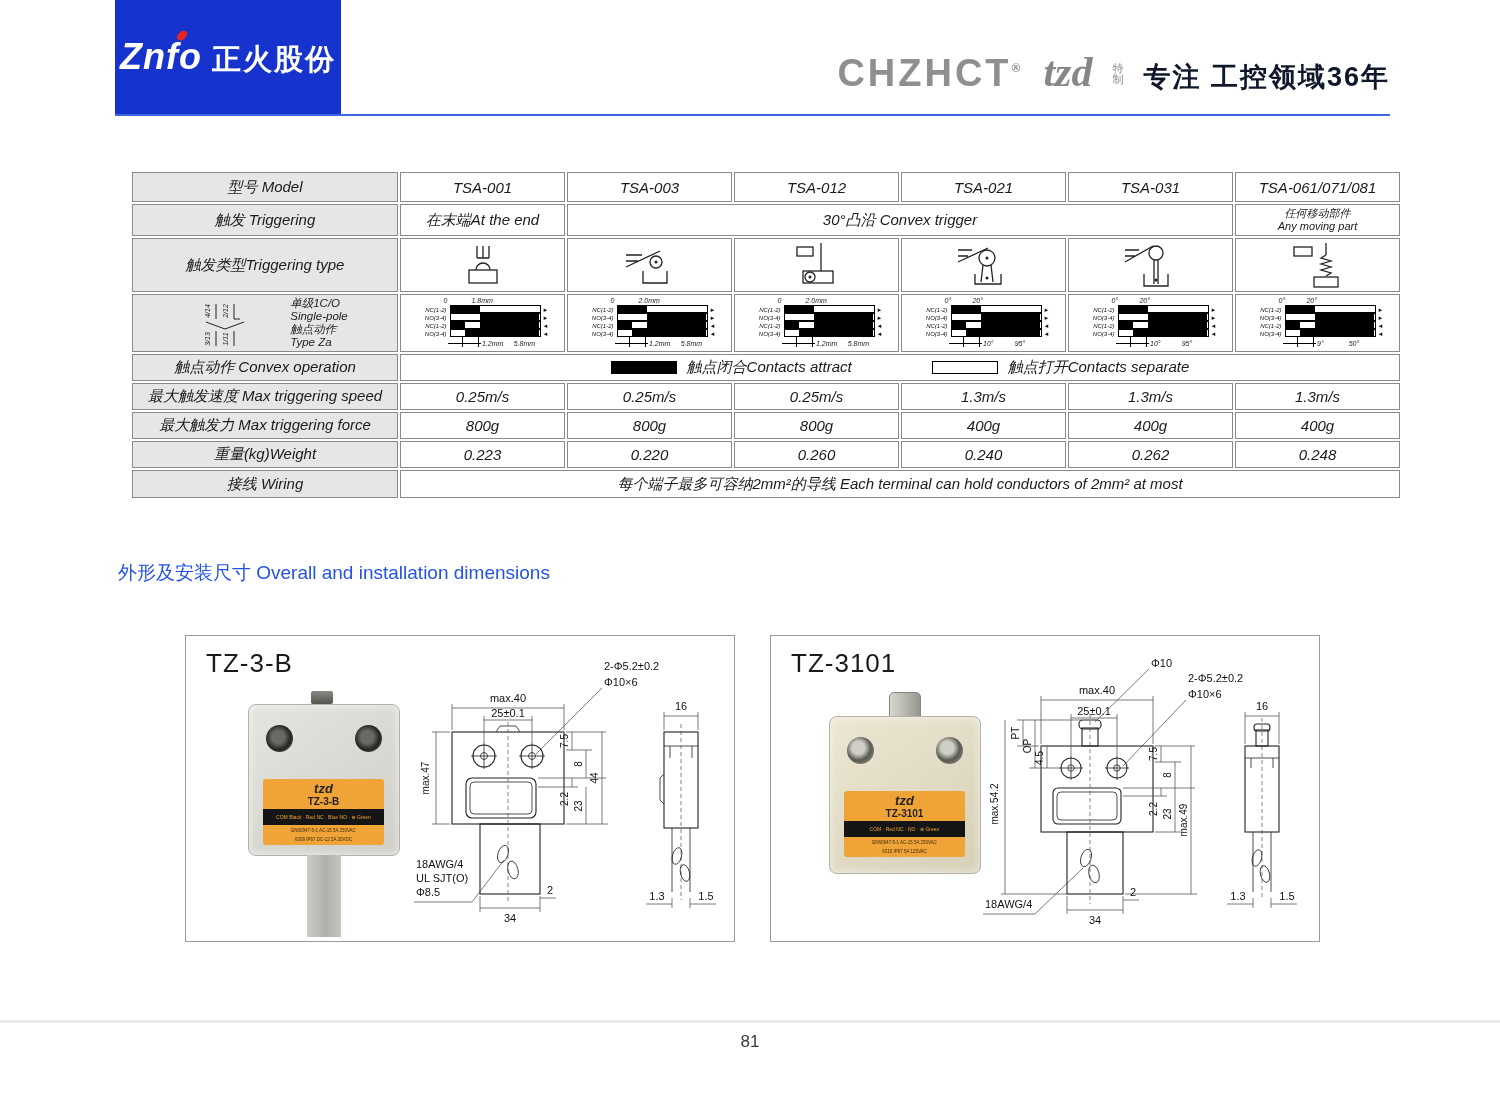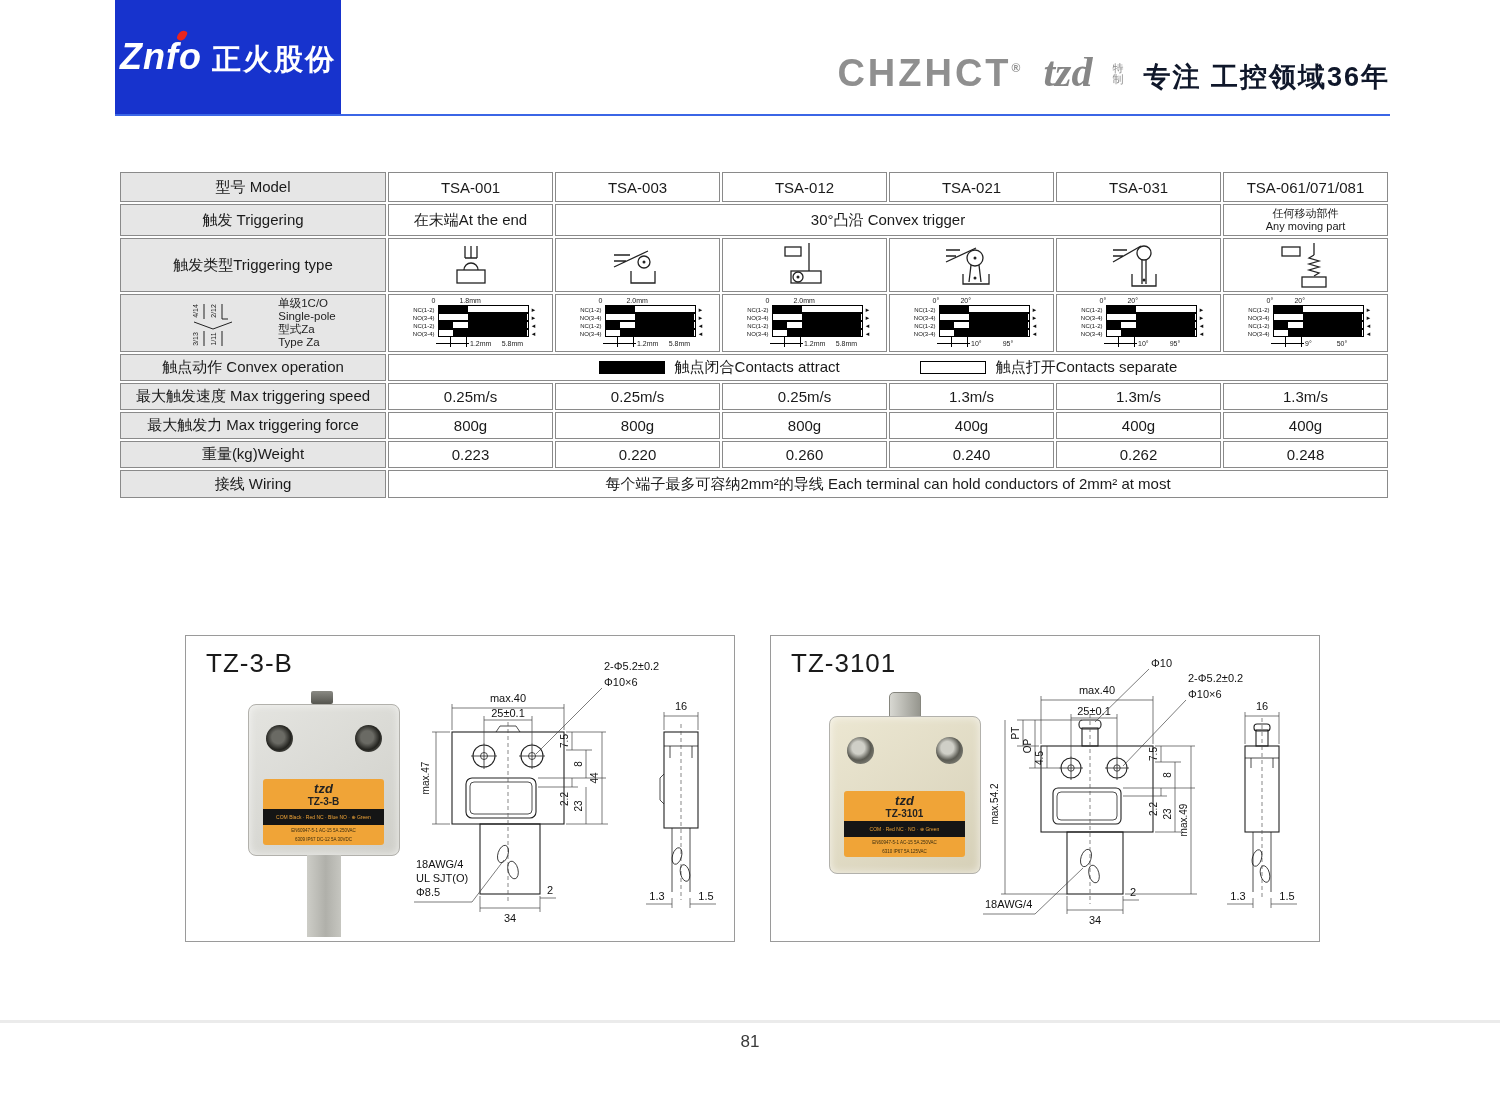--- a/index.html
+++ b/index.html
@@ -17,21 +17,21 @@
   #head-rule{position:absolute;left:115px;top:114px;width:1275px;height:2px;background:#3b66e6;}
   #head-right{position:absolute;left:780px;top:48px;width:610px;display:flex;justify-content:flex-end;
               align-items:baseline;gap:20px;white-space:nowrap;}
   .brand1{font-size:38px;font-weight:bold;color:#8f8f8f;letter-spacing:3px;}
   .brand1 sup{font-size:12px;}
   .brand2{font-size:42px;font-weight:bold;font-style:italic;color:#878787;font-family:"Liberation Serif",serif;}
   .brand2-sub{display:inline-flex;flex-direction:column;font-size:11px;line-height:11px;color:#8a8a8a;transform:translateY(-14px);}
   .slogan{font-size:27px;font-weight:bold;color:#0f172a;letter-spacing:2px;}
 
   
-  #spec{position:absolute;left:118px;top:170px;width:1272px;border-collapse:separate;border-spacing:2px;}
+  #spec{position:absolute;left:130px;top:170px;width:1272px;border-collapse:separate;border-spacing:2px;font-style:italic;}
   #spec td{border:1px solid #8a8a8a;text-align:center;vertical-align:middle;font-size:15px;padding:0;background:#fff;}
   #spec td.lab{background:#e6e6e6;}
   tr.r1{height:30px}tr.r2{height:32px}tr.r3{height:54px}tr.r4{height:56px}
   tr.r5{height:27px}tr.r6{height:27px}tr.r7{height:27px}tr.r8{height:27px}tr.r9{height:27px}tr.r10{height:28px}
   .two-line{font-size:11px;line-height:13px;}
   .legend{display:flex;align-items:center;justify-content:center;gap:10px;font-size:15px;}
   .sw-b{width:66px;height:13px;background:#000;}
   .sw-w{width:64px;height:11px;border:1px solid #000;background:#fff;}
   .icon-svg{display:block;margin:0 auto;}
   .icon-svg *{stroke:#222;stroke-width:1.3;fill:none;}
@@ -221,21 +221,21 @@
             <line x1="34" y1="36" x2="34" y2="51"></line>
             <line x1="52" y1="36" x2="52" y2="51"></line>
             <text transform="rotate(-90 28 16)" x="28" y="16" text-anchor="middle">4/14</text>
             <text transform="rotate(-90 46 16)" x="46" y="16" text-anchor="middle">2/12</text>
             <text transform="rotate(-90 28 44)" x="28" y="44" text-anchor="middle">3/13</text>
             <text transform="rotate(-90 46 44)" x="46" y="44" text-anchor="middle">1/11</text>
           </svg>
           <div class="pole-text">
             <div>单级1C/O</div>
             <div>Single-pole</div>
-            <div>型式Za</div>
+            <div>触点动作</div>
             <div>Type Za</div>
           </div>
         </div>
       </td>
       <td>
             <div class="tdg">
               <div class="tdg-top">
                 <span class="t0">0</span>
                 <span class="t1">1.8mm</span>
               </div>
@@ -561,20 +561,21 @@
       <td>0.262</td>
       <td>0.248</td>
     </tr>
     <tr class="r10">
       <td class="lab">接线 Wiring</td>
       <td colspan="6">每个端子最多可容纳2mm²的导线 Each terminal can hold conductors of 2mm² at most</td>
     </tr>
   </tbody>
     </table>
 
+  <div id="sec-title">外形及安装尺寸 Overall and installation dimensions</div>
 
   <div id="card1" class="card">
     <div class="card-title">TZ-3-B</div>
 
     <div id="photo1" class="photo">
       <div class="screw-top"></div>
       <div class="pbody">
         <div class="hole hl"></div>
         <div class="hole hr"></div>
         <div class="plabel">

